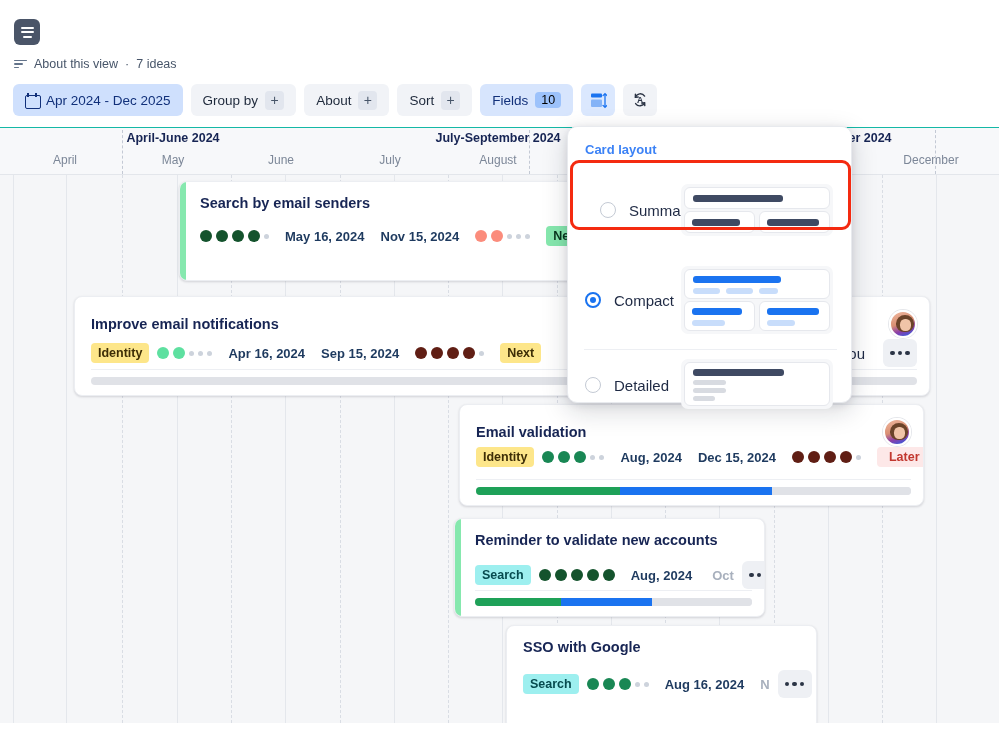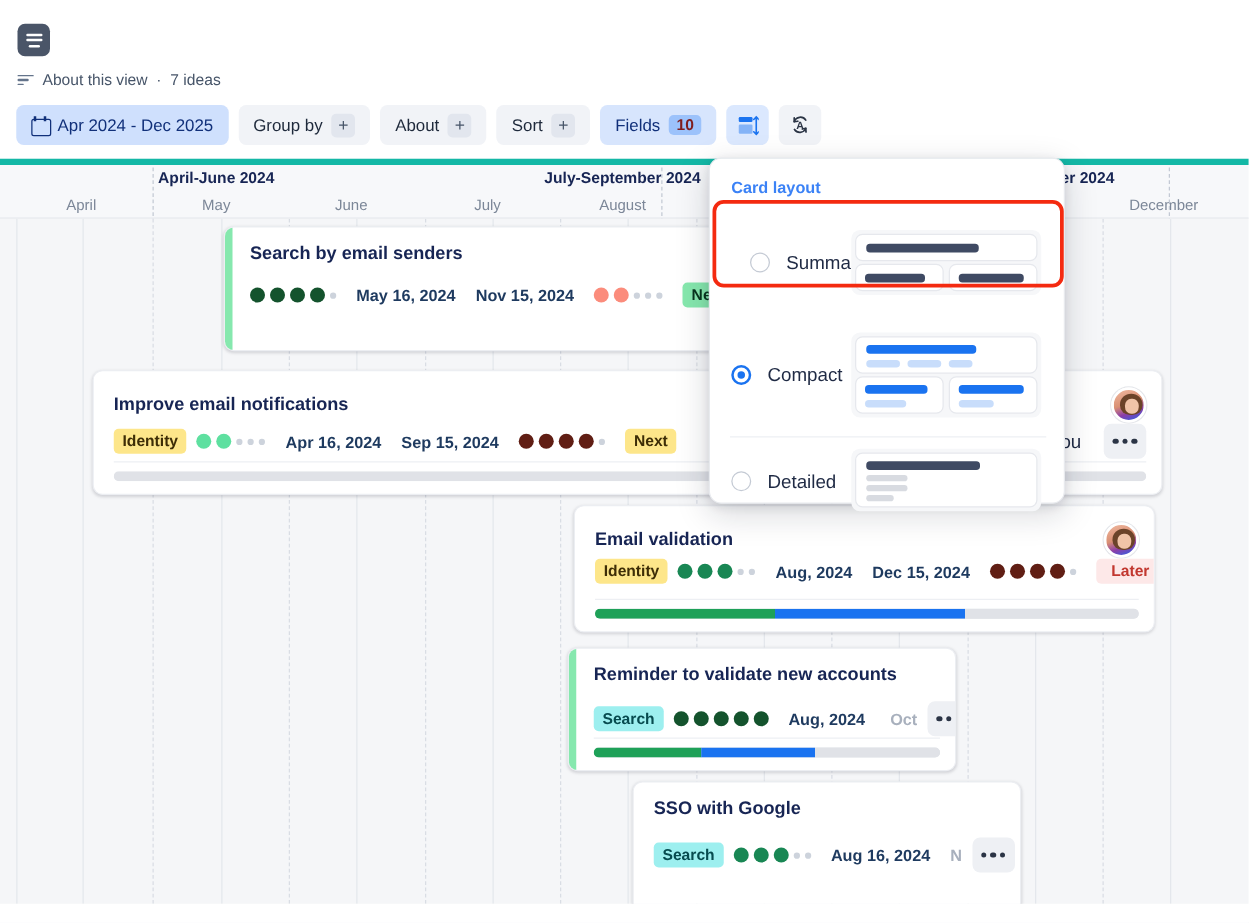--- a/index.html
+++ b/index.html
@@ -39,40 +39,40 @@
     gap:7px; padding:0 12px; font-size:13.5px; color:#1e293b; font-weight:500; cursor:pointer;
     border:none; white-space:nowrap;
   }
   .tbtn.primary { background:#cfe0fd; color:#11307a; }
   .tbtn.fields { background:#d7e5fd; color:#11307a; }
   .plus {
     width:19px; height:19px; border-radius:4px; background:#e2e6ee; color:#475569;
     display:flex; align-items:center; justify-content:center; font-size:14px; line-height:1;
   }
   .count-badge {
-    background:#9cc2fb; color:#7f1d1d; border-radius:4px; padding:1px 6px; font-size:12.5px; font-weight:700;
+    background:#9cc2fb; color:#000000; border-radius:4px; padding:1px 6px; font-size:12.5px; font-weight:400;
   }
   .cal-icon { width:14px; height:14px; position:relative; flex-shrink:0; }
   .cal-icon::before {
     content:""; position:absolute; left:0; top:2px; width:14px; height:12px;
     border:1.8px solid #11307a; border-radius:2px;
   }
   .cal-icon::after {
     content:""; position:absolute; left:2px; top:0; width:2px; height:4px;
     background:#11307a; box-shadow:8px 0 0 #11307a;
   }
   .ibtn {
     width:34px; height:32px; border-radius:6px; background:#f1f3f7;
     display:flex; align-items:center; justify-content:center; cursor:pointer; border:none;
   }
   .ibtn.active { background:#dbe8fe; }
 
   
   .tl-header { position:absolute; left:0; top:127px; width:999px; height:48px;
-               background:#f7f8fa; border-bottom:1px solid #e3e6eb; border-top:5px solid #14b8a6; }
+               background:#f7f8fa; border-bottom:1px solid #e3e6eb; border-top:1px solid #14b8a6; }
   .quarters { position:absolute; left:0; top:0; width:999px; height:24px; }
   .quarter { position:absolute; top:3px; font-size:12.5px; font-weight:700; color:#172554; text-align:center; }
   .months { position:absolute; left:0; top:24px; width:999px; height:24px; }
   .month { position:absolute; top:1px; font-size:12px; color:#7c8798; text-align:center; }
   .qsep { position:absolute; top:2px; width:0; height:44px; border-left:1px dashed #c3c9d4; }
 
   
   .tl-body { position:absolute; left:0; top:175px; width:999px; height:548px; background:#f5f6f8; overflow:hidden; }
   .gridline { position:absolute; top:0; height:548px; width:0; border-left:1px dashed #d9dde4; }
   .gridline.solid { border-left:1px solid #e4e7ec; }

